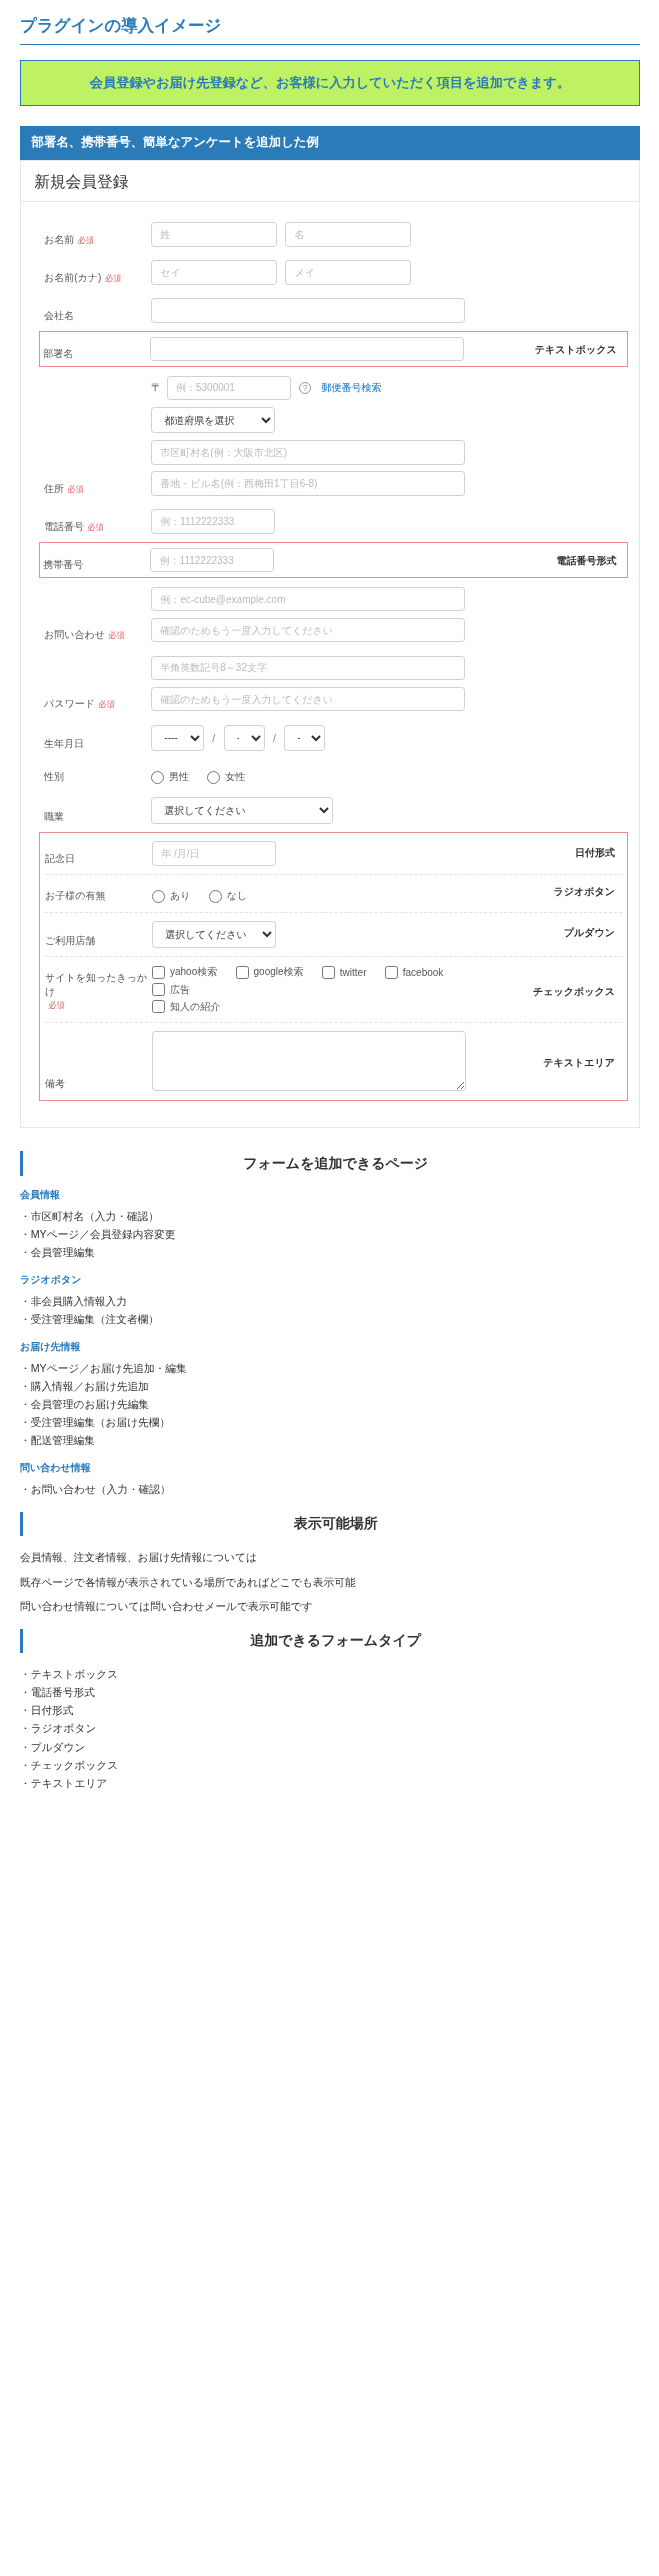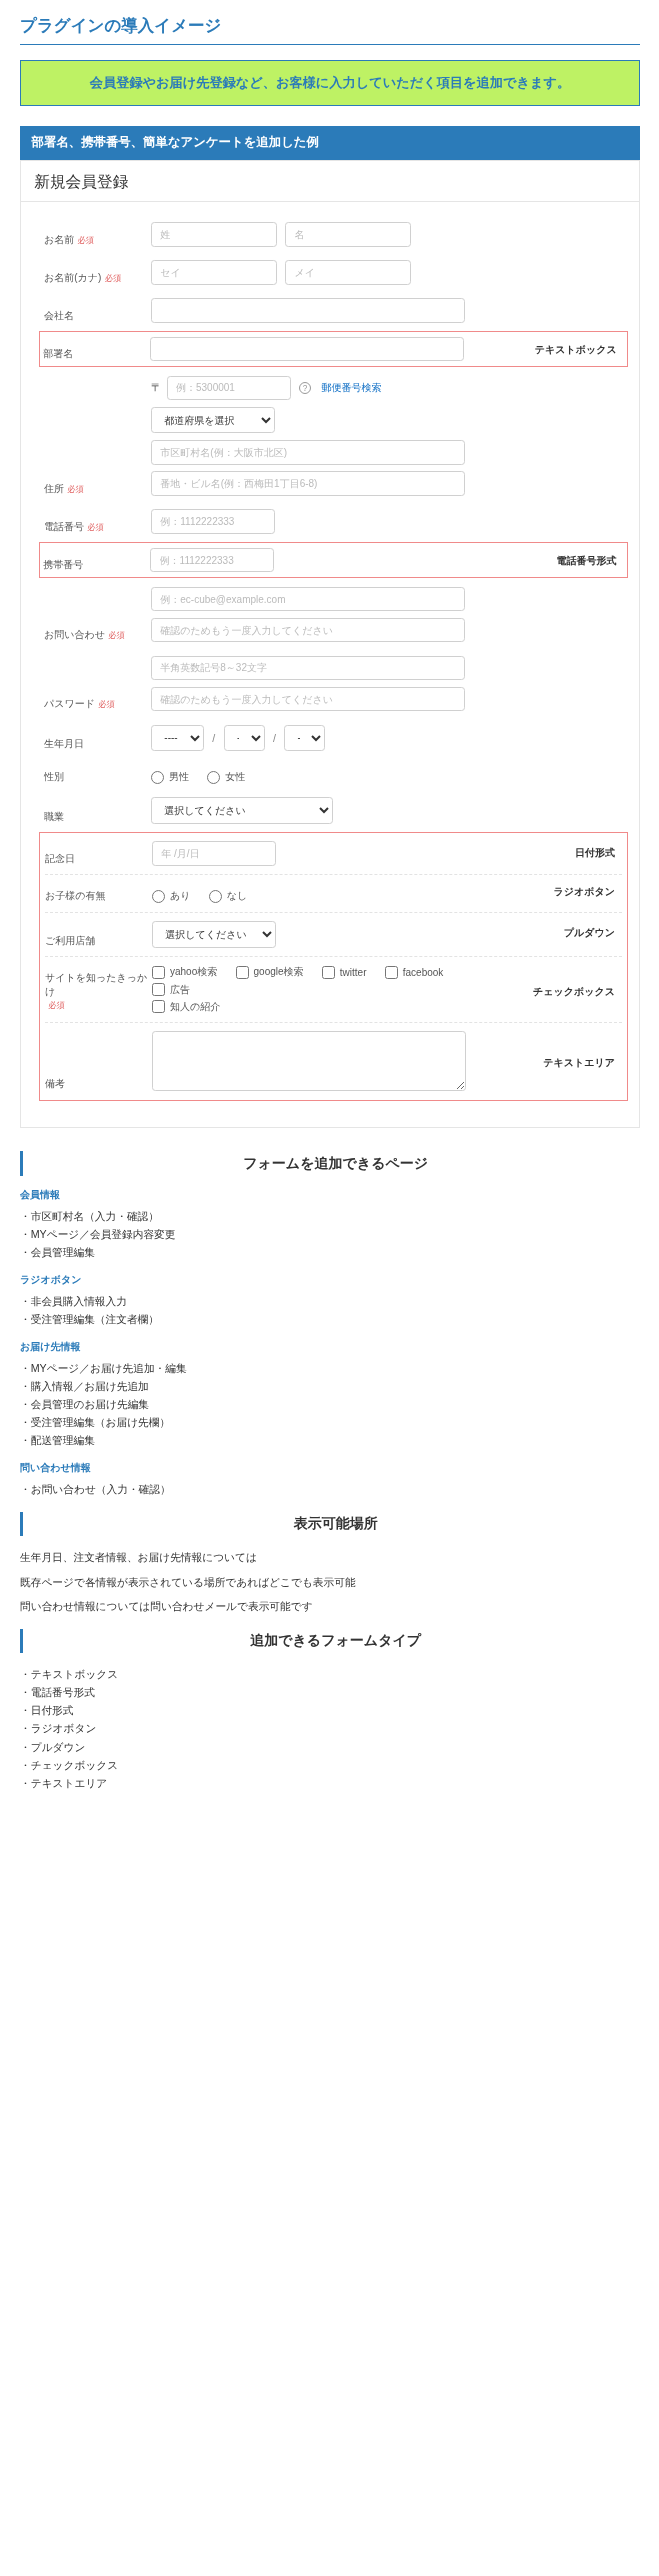--- a/index.html
+++ b/index.html
@@ -277,21 +277,21 @@
     <li>受注管理編集（お届け先欄）</li>
     <li>配送管理編集</li>
   </ul>
 
   <div class="sub-h">問い合わせ情報</div>
   <ul class="plain-list">
     <li>お問い合わせ（入力・確認）</li>
   </ul>
 
   <div class="section-h">表示可能場所</div>
-  <p class="plain">生年月日、注文者情報、お届け先情報については</p>
+  <p class="plain">会員情報、注文者情報、お届け先情報については</p>
   <p class="plain">既存ページで各情報が表示されている場所であればどこでも表示可能</p>
   <p class="plain">問い合わせ情報については問い合わせメールで表示可能です</p>
 
   <div class="section-h">追加できるフォームタイプ</div>
   <ul class="plain-list">
     <li>テキストボックス</li>
     <li>電話番号形式</li>
     <li>日付形式</li>
     <li>ラジオボタン</li>
     <li>プルダウン</li>

